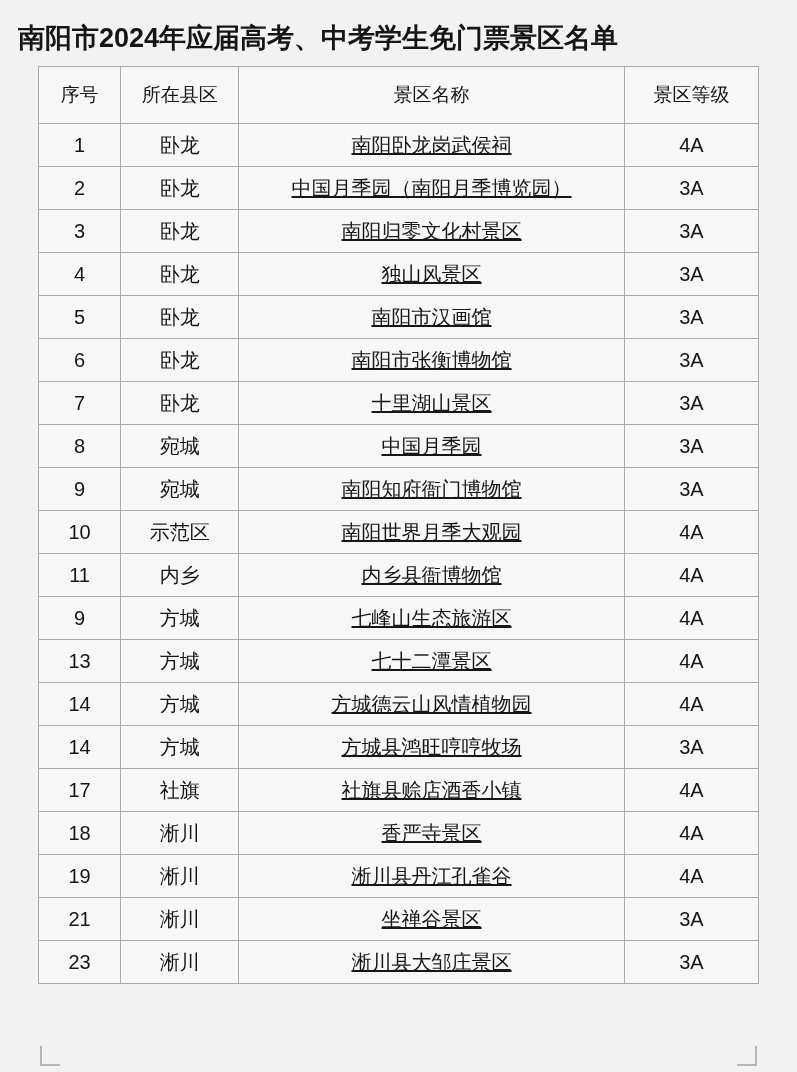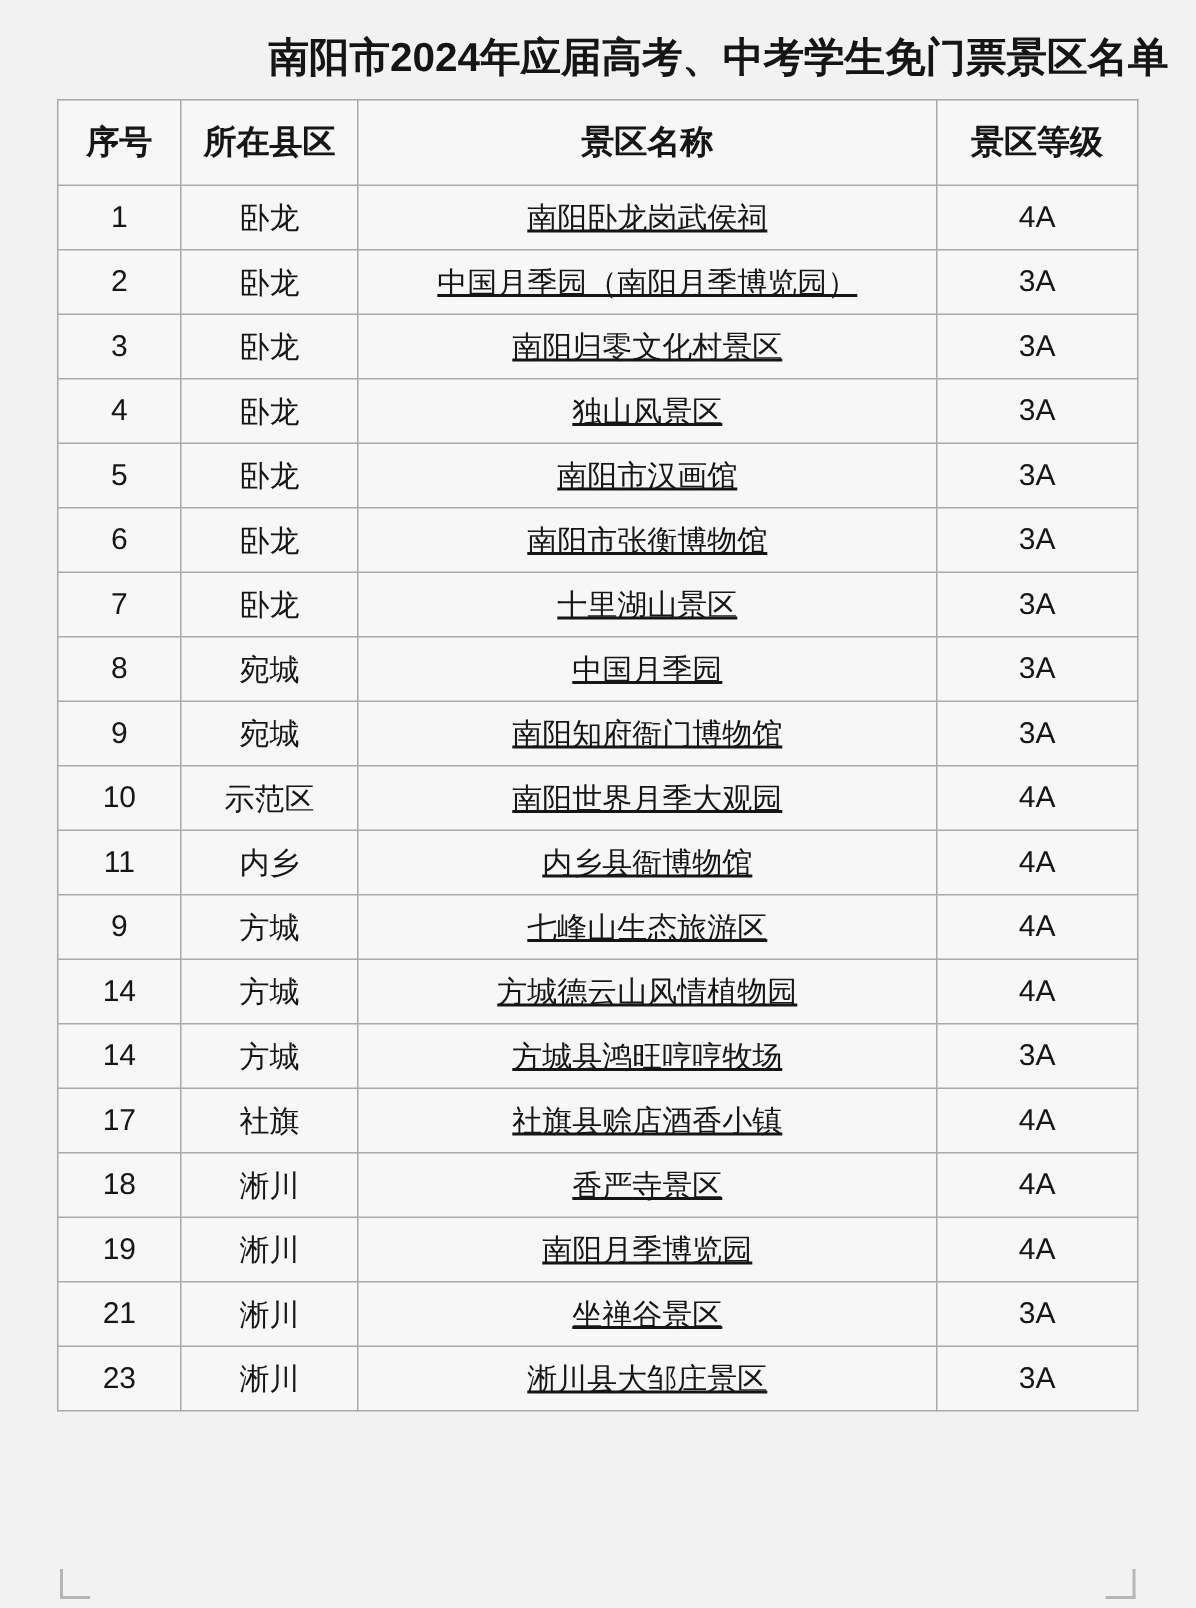--- a/index.html
+++ b/index.html
@@ -18,21 +18,21 @@
     position: relative;
     width: 797px;
     height: 1072px;
     background: #f2f2f2;
     box-sizing: border-box;
     padding: 0;
   }
   .doc-title {
     font-size: 27px;
     font-weight: bold;
-    text-align: right;
+    text-align: left;
     letter-spacing: 0px;
     padding: 22px 18px 12px 18px;
     color: #151515;
     line-height: 1.2;
     white-space: nowrap;
   }
   .table-wrap {
     margin: 0 38px 0 38px;
   }
   table.listing {
@@ -44,22 +44,22 @@
   table.listing td, table.listing th {
     border: 1px solid #a9a9a9;
     text-align: center;
     vertical-align: middle;
     font-weight: normal;
     background: #f7f7f7;
     color: #161616;
   }
   table.listing thead th {
     height: 54px;
-    font-size: 22px;
-    font-weight: bold;
+    font-size: 19px;
+    font-weight: normal;
   }
   table.listing tbody td {
     height: 40px;
     font-size: 20px;
   }
   .col-idx { width: 82px; }
   .col-county { width: 118px; }
   .col-name { width: 385px; }
   .col-level { width: 134px; }
   td.name-cell { font-size: 20px; text-decoration: underline; }
@@ -179,20 +179,26 @@
             <td class="name-cell">内乡县衙博物馆</td>
             <td class="level-cell">4A</td>
           </tr>
           <tr>
             <td>9</td>
             <td>方城</td>
             <td class="name-cell">七峰山生态旅游区</td>
             <td class="level-cell">4A</td>
           </tr>
           <tr>
+            <td>13</td>
+            <td>方城</td>
+            <td class="name-cell">七十二潭景区</td>
+            <td class="level-cell">4A</td>
+          </tr>
+          <tr>
             <td>14</td>
             <td>方城</td>
             <td class="name-cell">方城德云山风情植物园</td>
             <td class="level-cell">4A</td>
           </tr>
           <tr>
             <td>14</td>
             <td>方城</td>
             <td class="name-cell">方城县鸿旺哼哼牧场</td>
             <td class="level-cell">3A</td>
@@ -205,21 +211,21 @@
           </tr>
           <tr>
             <td>18</td>
             <td>淅川</td>
             <td class="name-cell">香严寺景区</td>
             <td class="level-cell">4A</td>
           </tr>
           <tr>
             <td>19</td>
             <td>淅川</td>
-            <td class="name-cell">南阳月季博览园</td>
+            <td class="name-cell">淅川县丹江孔雀谷</td>
             <td class="level-cell">4A</td>
           </tr>
           <tr>
             <td>21</td>
             <td>淅川</td>
             <td class="name-cell">坐禅谷景区</td>
             <td class="level-cell">3A</td>
           </tr>
           <tr>
             <td>23</td>

